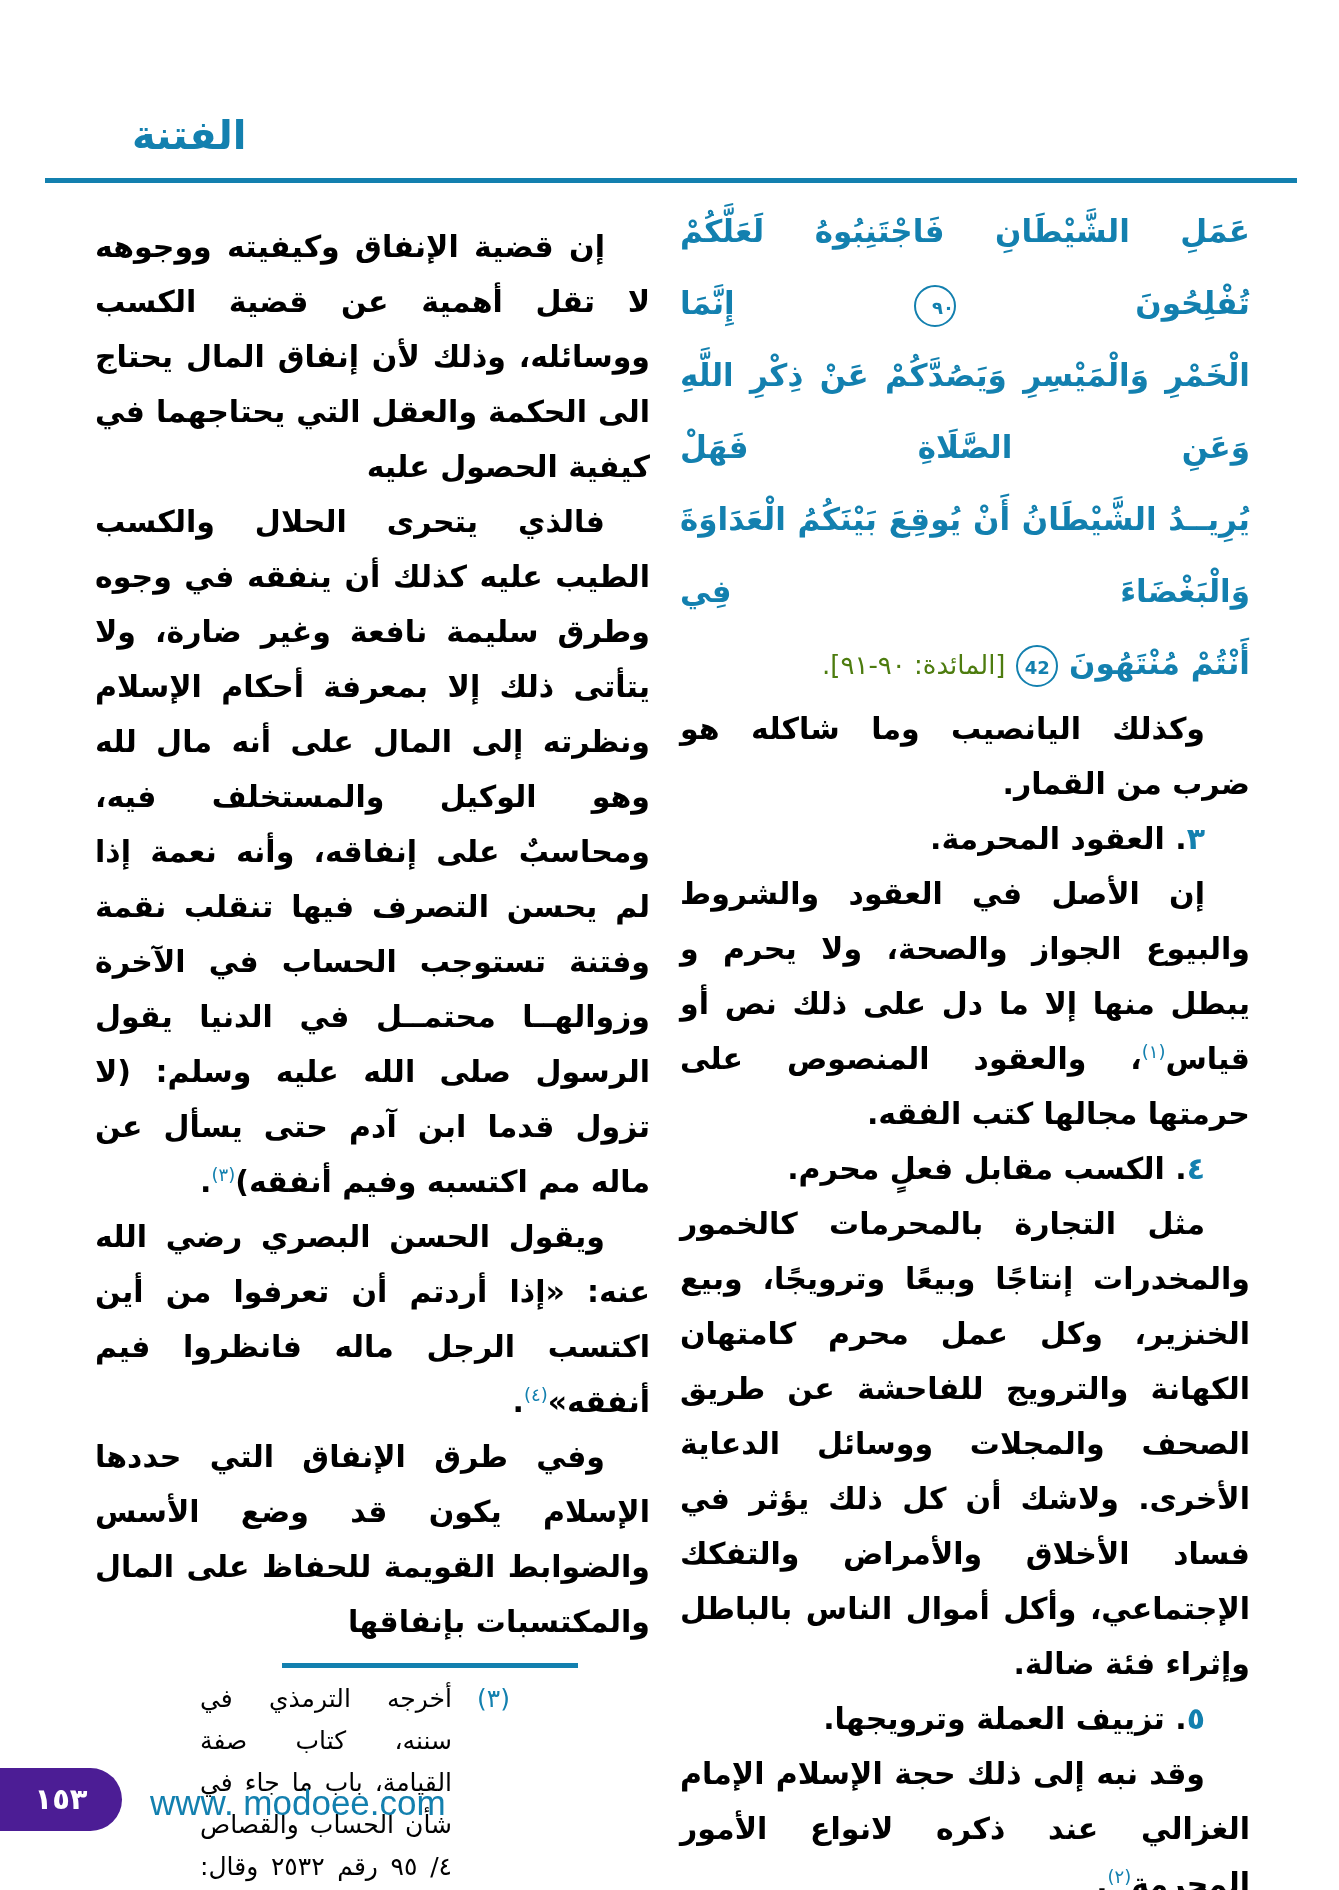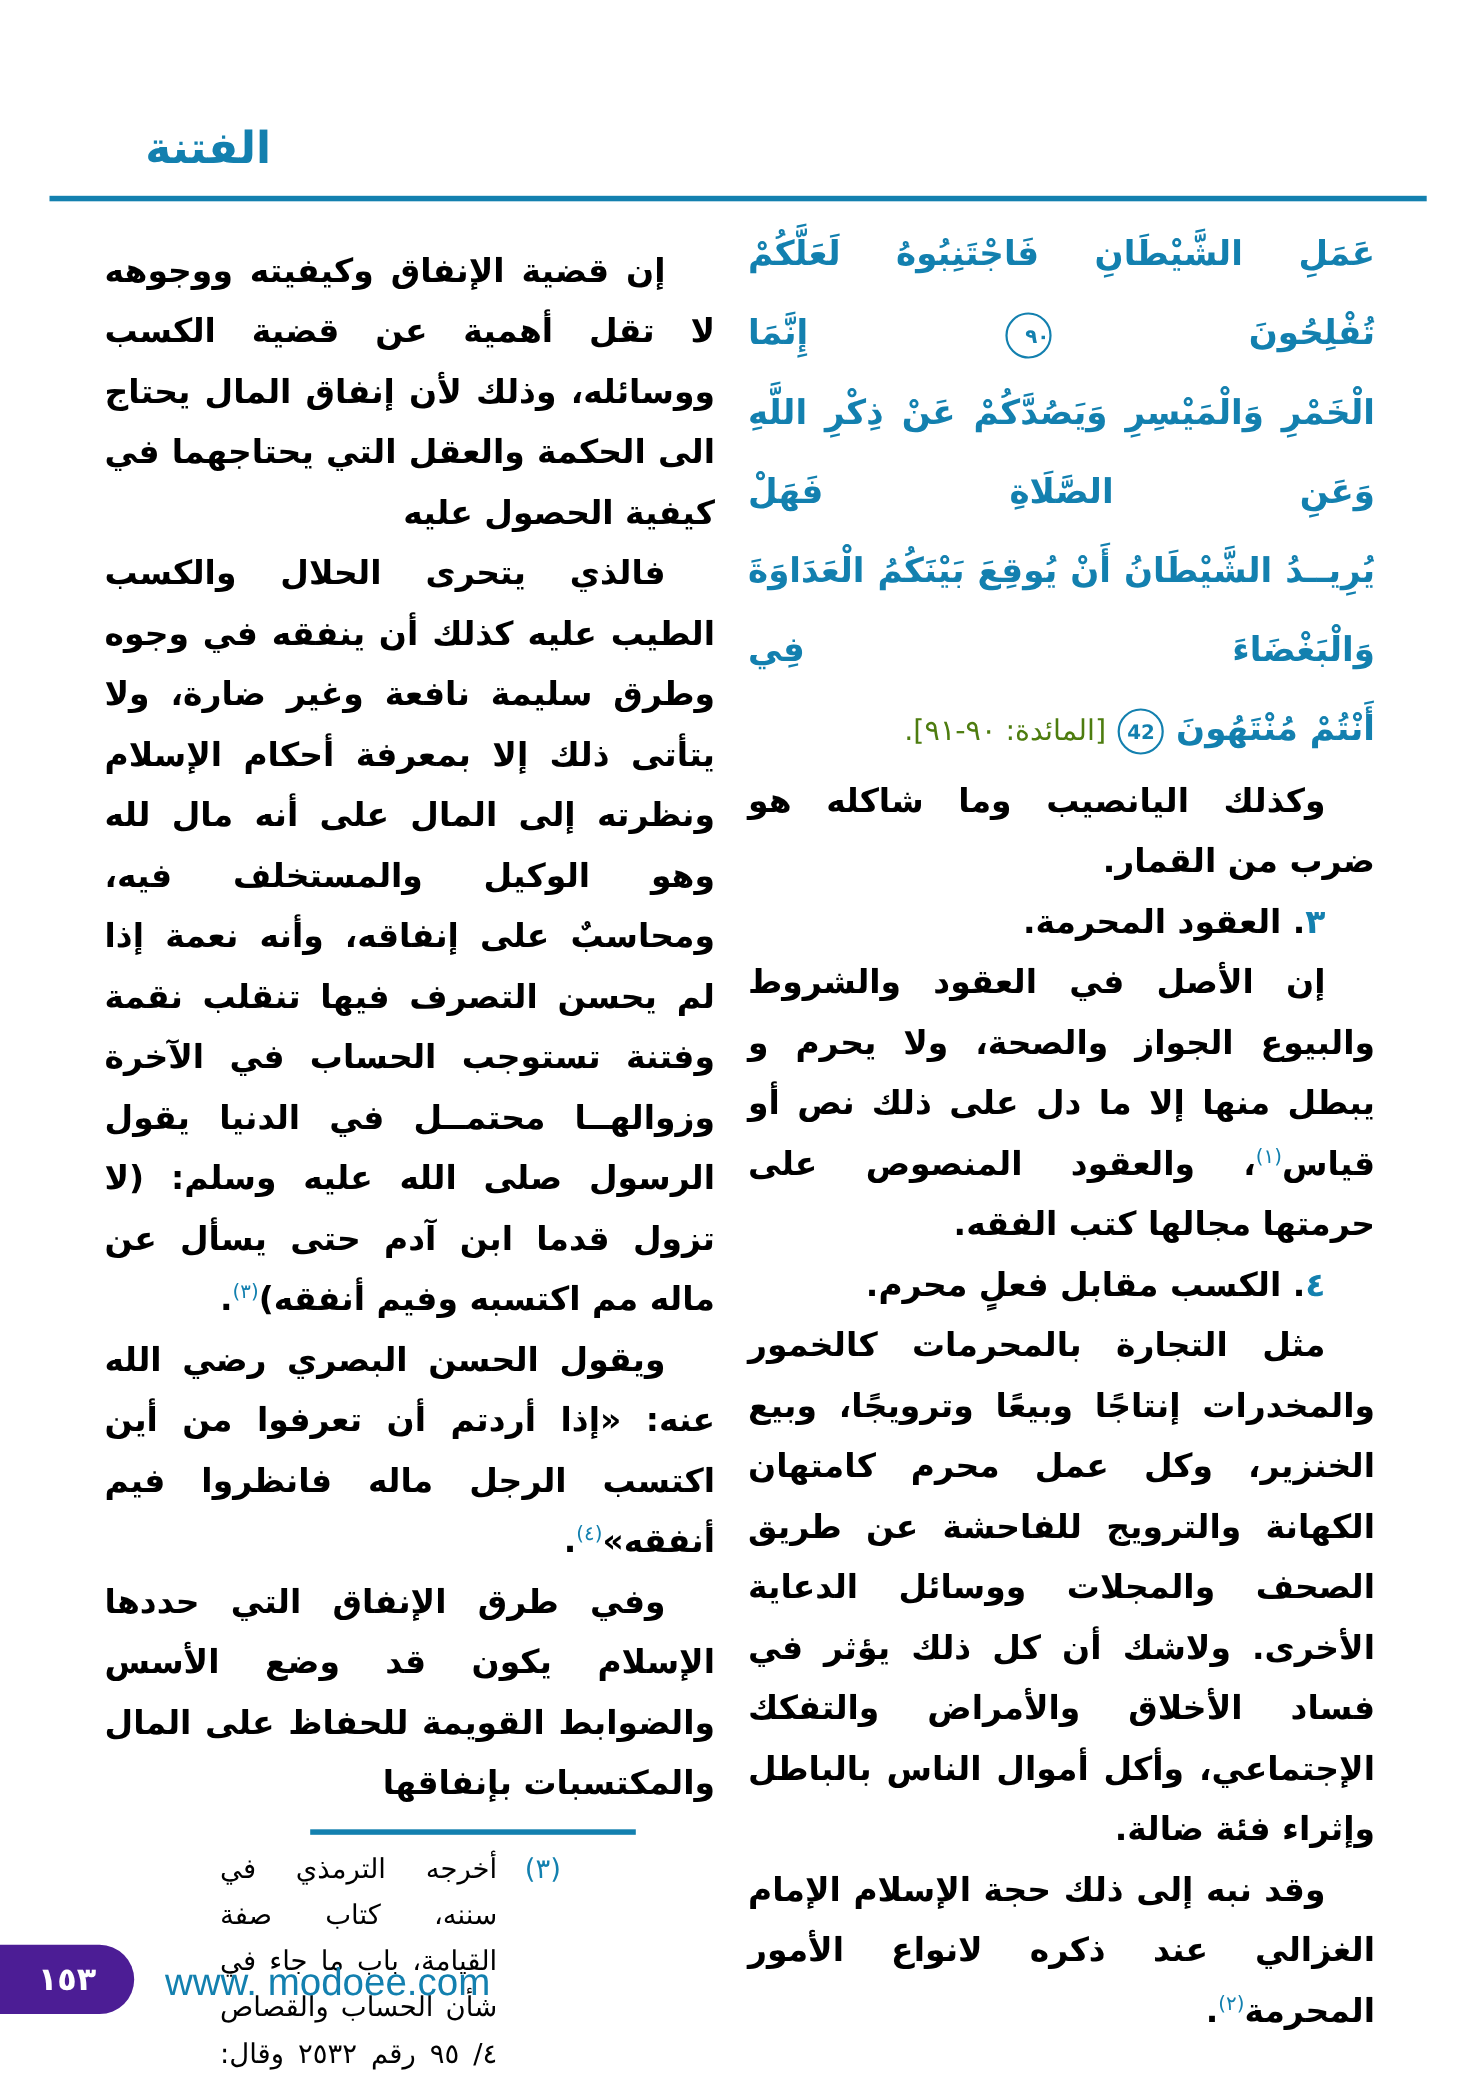--- a/index.html
+++ b/index.html
@@ -88,20 +88,21 @@
     <p class="body-p">وكذلك اليانصيب وما شاكله هو ضرب من القمار.</p>
 
     <p class="heading"><span class="accent">٣</span><span>. العقود المحرمة.</span></p>
 
     <p class="body-p"><span>إن الأصل في العقود والشروط والبيوع الجواز والصحة، ولا يحرم و يبطل منها إلا ما دل على ذلك نص أو قياس</span><span class="fnref">(١)</span><span>، والعقود المنصوص على حرمتها مجالها كتب الفقه.</span></p>
 
     <p class="heading"><span class="accent">٤</span><span>. الكسب مقابل فعلٍ محرم.</span></p>
 
     <p class="body-p">مثل التجارة بالمحرمات كالخمور والمخدرات إنتاجًا وبيعًا وترويجًا، وبيع الخنزير، وكل عمل محرم كامتهان الكهانة والترويج للفاحشة عن طريق الصحف والمجلات ووسائل الدعاية الأخرى. ولاشك أن كل ذلك يؤثر في فساد الأخلاق والأمراض والتفكك الإجتماعي، وأكل أموال الناس بالباطل وإثراء فئة ضالة.</p>
 
+    <p class="heading"><span class="accent">٥</span><span>. تزييف العملة وترويجها.</span></p>
 
     <p class="body-p"><span>وقد نبه إلى ذلك حجة الإسلام الإمام الغزالي عند ذكره لانواع الأمور المحرمة</span><span class="fnref">(٢)</span><span>.</span></p>
 
   </div>
 
   <div class="col col-left">
     <p class="body-p">إن قضية الإنفاق وكيفيته ووجوهه لا تقل أهمية عن قضية الكسب ووسائله، وذلك لأن إنفاق المال يحتاج الى الحكمة والعقل التي يحتاجهما في كيفية الحصول عليه</p>
 
     <p class="body-p"><span>فالذي يتحرى الحلال والكسب الطيب عليه كذلك أن ينفقه في وجوه وطرق سليمة نافعة وغير ضارة، ولا يتأتى ذلك إلا بمعرفة أحكام الإسلام ونظرته إلى المال على أنه مال لله وهو الوكيل والمستخلف فيه، ومحاسبٌ على إنفاقه، وأنه نعمة إذا لم يحسن التصرف فيها تنقلب نقمة وفتنة تستوجب الحساب في الآخرة وزوالهــا محتمــل في الدنيا يقول الرسول صلى الله عليه وسلم: </span><span class="strong">(لا تزول قدما ابن آدم حتى يسأل عن ماله مم اكتسبه وفيم أنفقه)</span><span class="fnref">(٣)</span><span>.</span></p>
 

